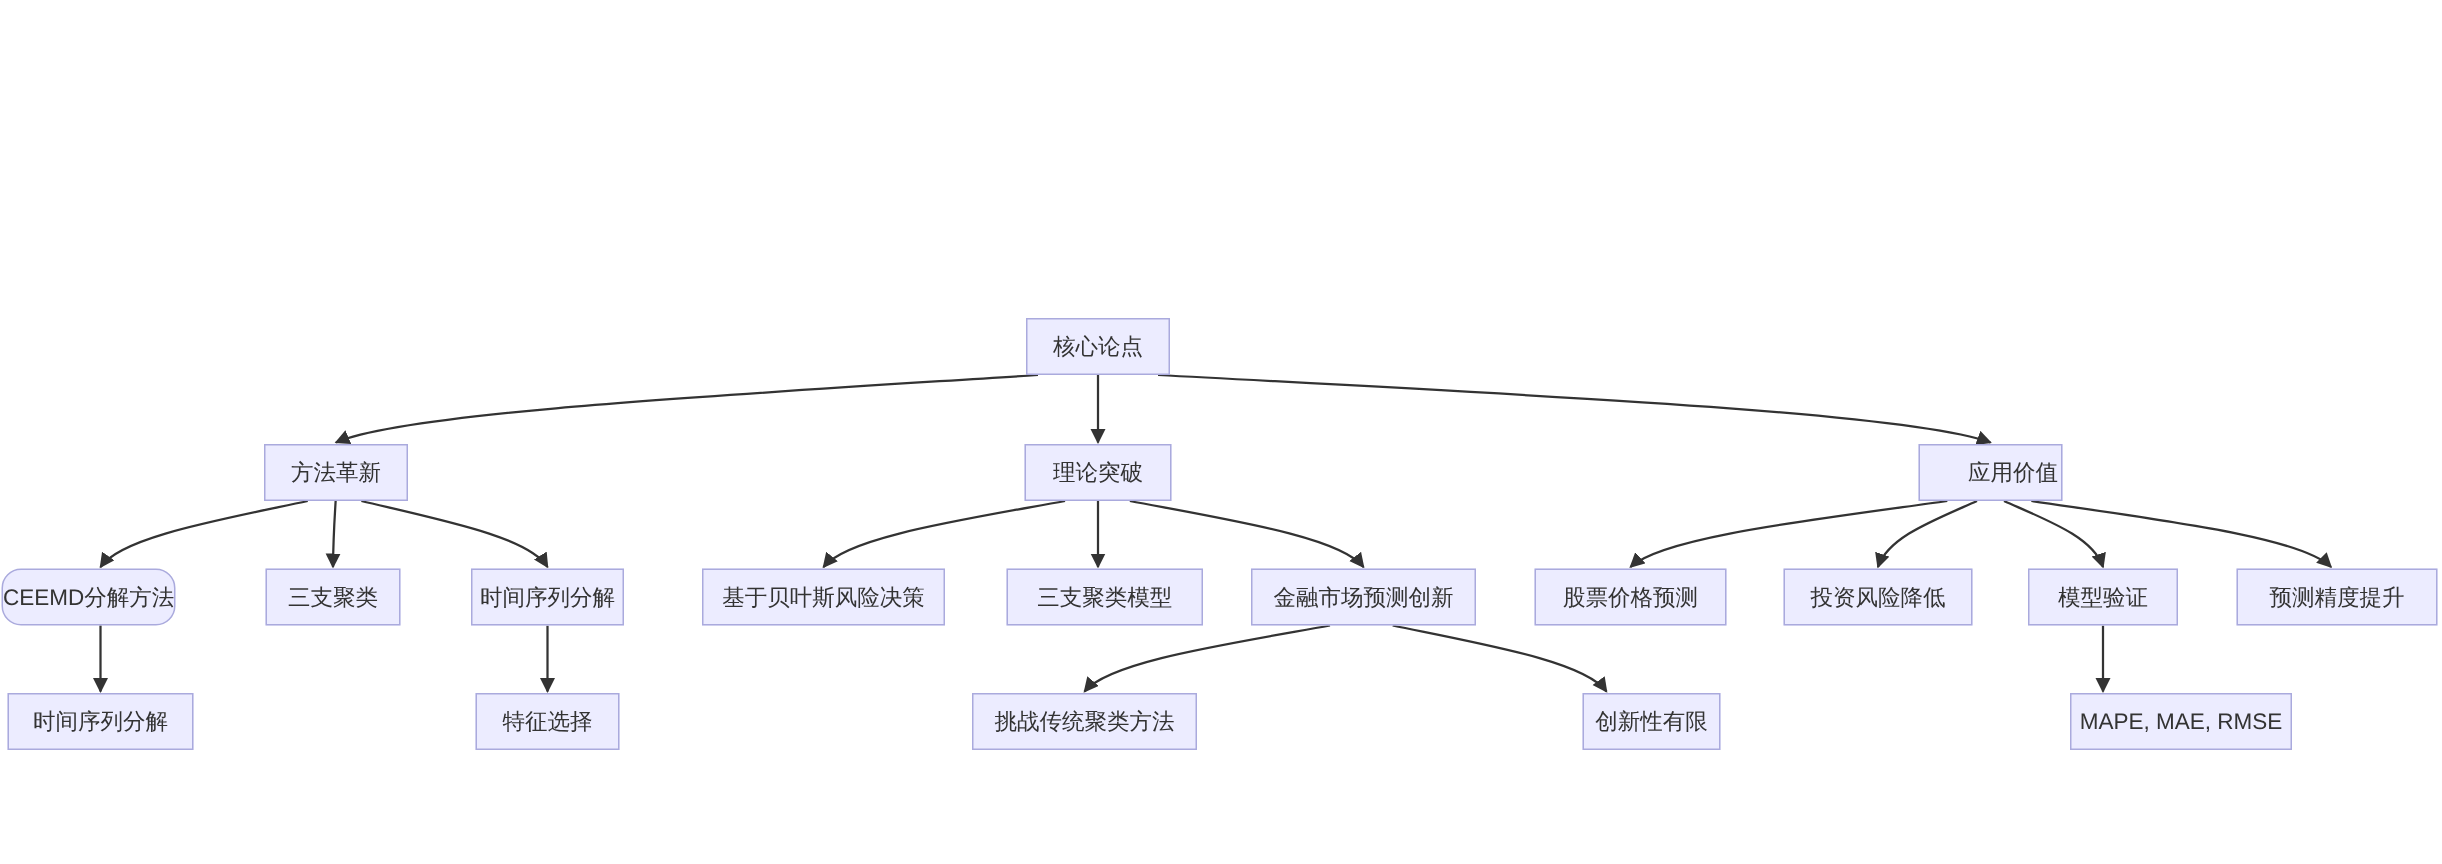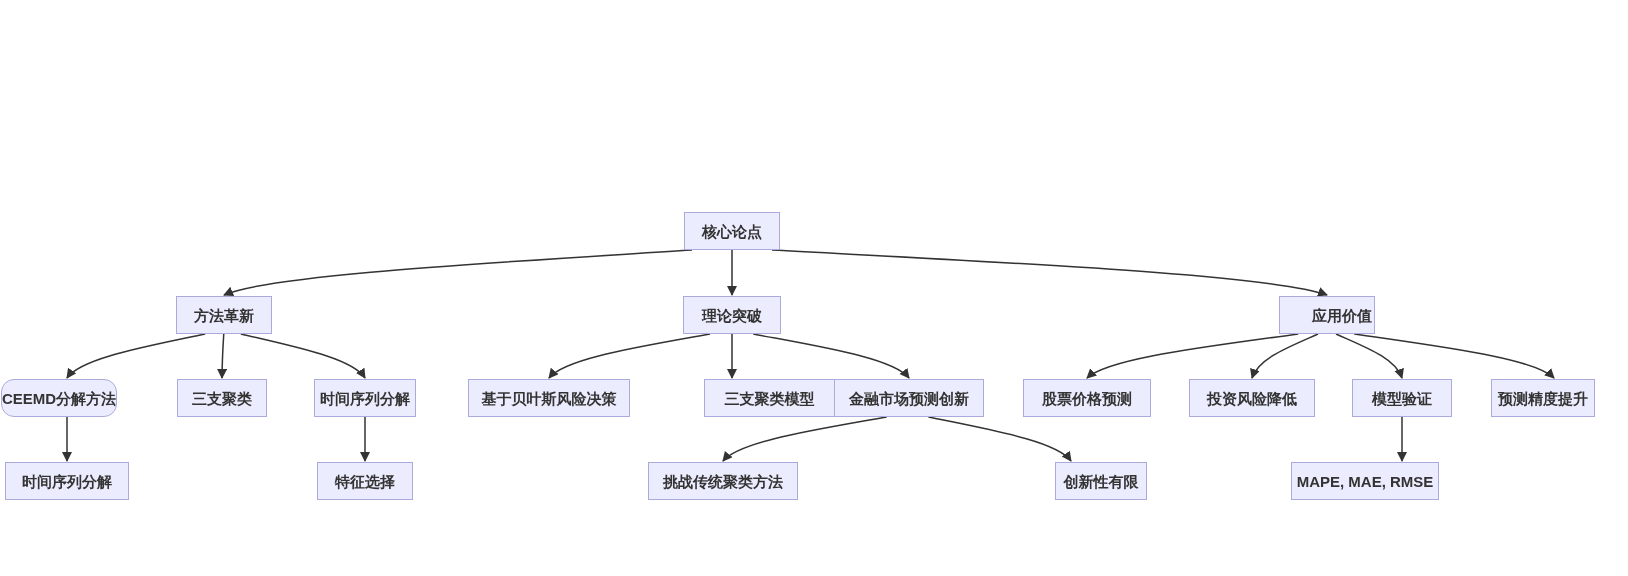--- a/index.html
+++ b/index.html
@@ -3,21 +3,20 @@
 <meta charset="utf-8">
 <style>
   html, body { margin: 0; padding: 0; background: #ffffff; }
   .canvas {
     position: relative;
     width: 1628px;
     height: 576px;
     background: var(--bg, #ffffff);
     font-family: "Liberation Sans", sans-serif;
     overflow: hidden;
-    font-weight: bold;
   }
   .edge-layer {
     position: absolute;
     left: 0; top: 0;
     width: 1628px; height: 576px;
   }
   .node-layer { position: absolute; left: 0; top: 0; width: 100%; height: 100%; }
   .node {
     position: absolute;
     height: 38px;
@@ -87,47 +86,47 @@
       </div>
       <div class="node" style="left: 177px; top: 379px; width: 90px;">
         <span>三支聚类</span>
       </div>
       <div class="node" style="left: 314px; top: 379px; width: 102px;">
         <span>时间序列分解</span>
       </div>
       <div class="node" style="left: 468px; top: 379px; width: 162px;">
         <span>基于贝叶斯风险决策</span>
       </div>
-      <div class="node" style="left: 704px; top: 379px; width: 131px;">
+      <div class="node" style="left: 671px; top: 379px; width: 131px;">
         <span>三支聚类模型</span>
       </div>
       <div class="node" style="left: 834px; top: 379px; width: 150px;">
         <span>金融市场预测创新</span>
       </div>
       <div class="node" style="left: 1023px; top: 379px; width: 128px;">
         <span>股票价格预测</span>
       </div>
       <div class="node" style="left: 1189px; top: 379px; width: 126px;">
         <span>投资风险降低</span>
       </div>
       <div class="node" style="left: 1352px; top: 379px; width: 100px;">
         <span>模型验证</span>
       </div>
-      <div class="node" style="left: 1491px; top: 379px; width: 104px;">
+      <div class="node" style="left: 1491px; top: 379px; width: 134px;">
         <span>预测精度提升</span>
       </div>
       <div class="node" style="left: 5px; top: 462px; width: 124px;">
         <span>时间序列分解</span>
       </div>
       <div class="node" style="left: 317px; top: 462px; width: 96px;">
         <span>特征选择</span>
       </div>
       <div class="node" style="left: 648px; top: 462px; width: 150px;">
         <span>挑战传统聚类方法</span>
       </div>
       <div class="node" style="left: 1015px; top: 462px; width: 92px; margin-left: 40px;">
         <span>创新性有限</span>
       </div>
-      <div class="node" style="left: 1291px; top: 462px; width: 148px;">
+      <div class="node" style="left: 1380px; top: 462px; width: 148px;">
         <span>MAPE, MAE, RMSE</span>
       </div>
     </div>
 </div>
 
 </body></html>

